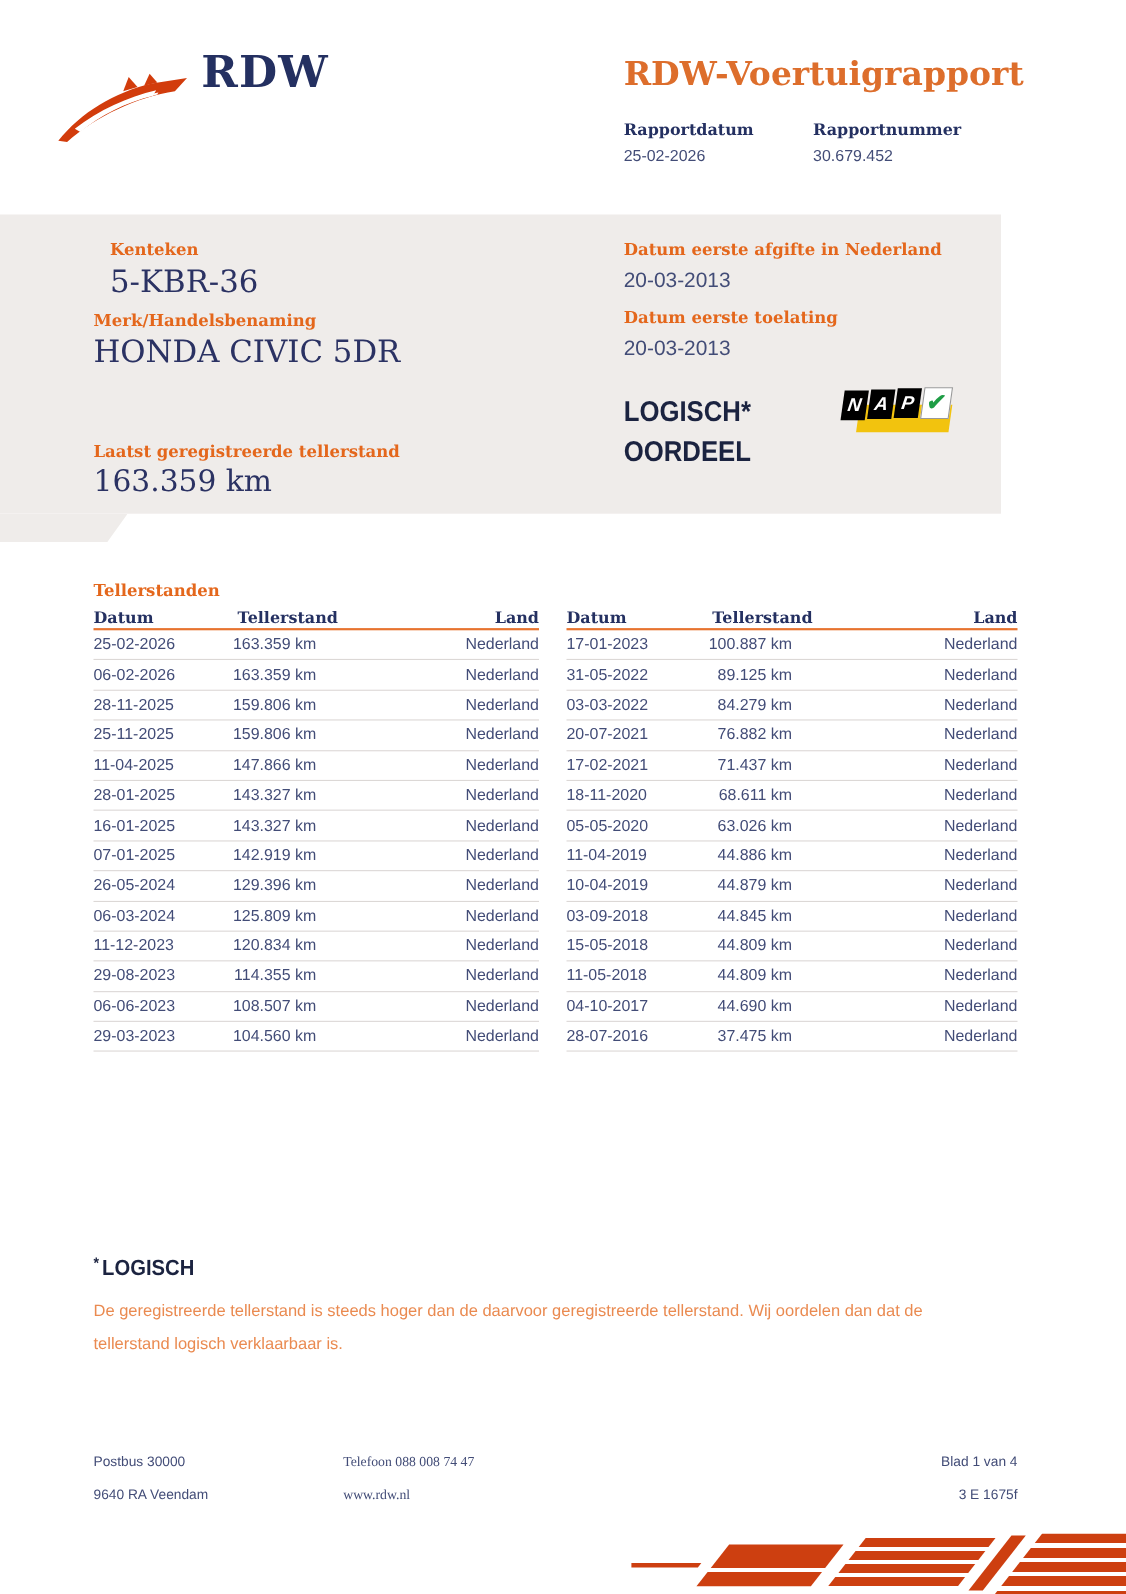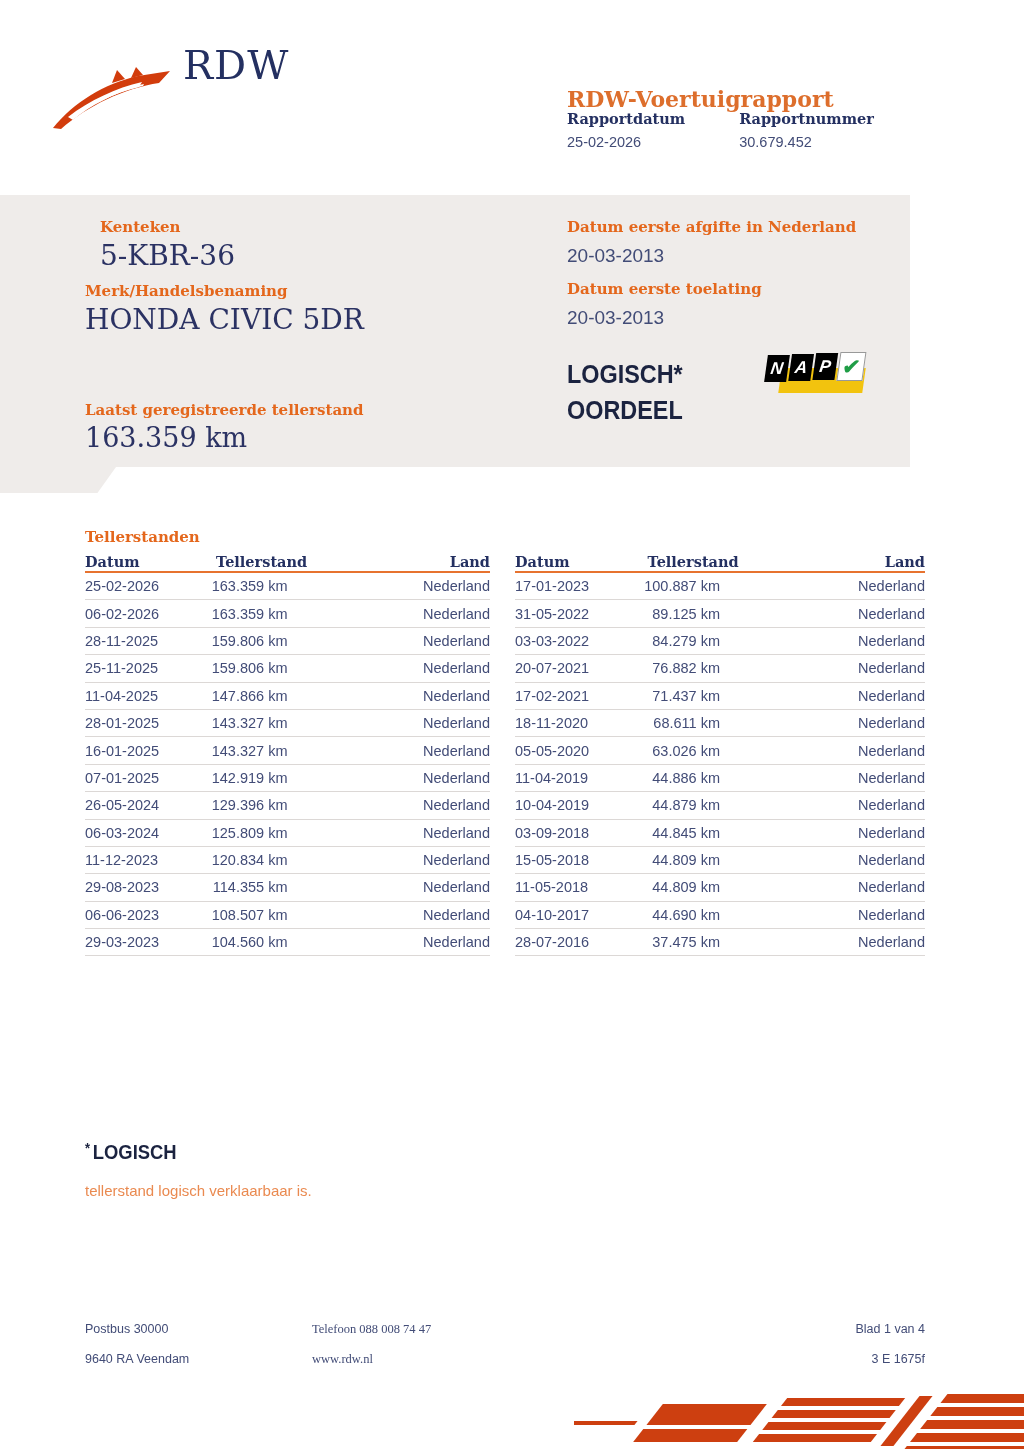--- a/index.html
+++ b/index.html
@@ -24,27 +24,27 @@
     position:relative;
     width:1024px;height:1449px;
     background:#ffffff;
     font-family:"Liberation Sans", sans-serif;
     overflow:hidden;
   }
   
   .logo-swoosh{position:absolute;left:50px;top:50px;}
   .brand-text{
     position:absolute;left:183px;top:42px;
-    font-family:"DejaVu Serif", serif;font-weight:normal;
+    font-family:"DejaVu Serif", serif;font-weight:bold;
     font-size:40px;color:var(--navy);letter-spacing:1px;
   }
   .doc-title{
     position:absolute;left:567px;top:50px;
     font-family:"DejaVu Serif", serif;font-weight:bold;
-    font-size:22px;color:var(--orange-title);margin-top:36px;
+    font-size:30px;color:var(--orange-title);
   }
   .meta{position:absolute;left:567px;top:110px;display:flex;gap:54px;}
   .meta .col{display:flex;flex-direction:column;gap:7px;}
   .meta .lbl{font-family:"DejaVu Serif", serif;font-weight:bold;font-size:14.5px;color:var(--navy);}
   .meta .val{font-size:14.5px;color:var(--text-navy);}
   
   .gray-box{position:absolute;left:0;top:195px;width:910px;height:272px;background:var(--gray-bg);}
   .gray-foot{position:absolute;left:0;top:467px;width:116px;height:26px;background:var(--gray-bg);
     clip-path:polygon(0 0,100% 0,84% 100%,0 100%);}
   .field{position:absolute;}
@@ -369,20 +369,21 @@
           <span class="c-land">Nederland</span>
         </div>
       </div>
   </div>
 
   <div class="explain">
     <div class="explain-title">
       <span class="ast">*</span><span>LOGISCH</span>
     </div>
     <div class="explain-body">
+      <span>De geregistreerde tellerstand is steeds hoger dan de daarvoor geregistreerde tellerstand. Wij oordelen dan dat de</span>
       <span>tellerstand logisch verklaarbaar is.</span>
     </div>
   </div>
 
   <div class="footer-row fr1">
     <span class="fc1">Postbus 30000</span>
     <span class="fc2">Telefoon 088 008 74 47</span>
     <span class="fc3">Blad 1 van 4</span>
   </div>
   <div class="footer-row fr2">

